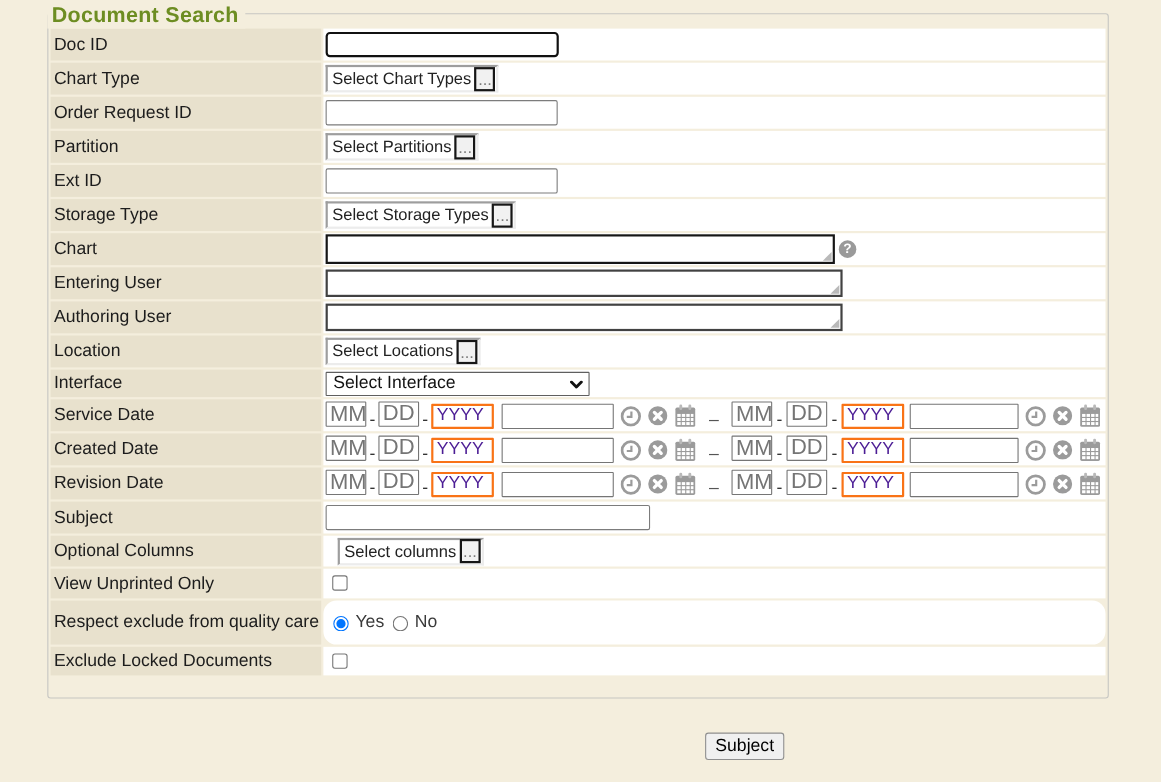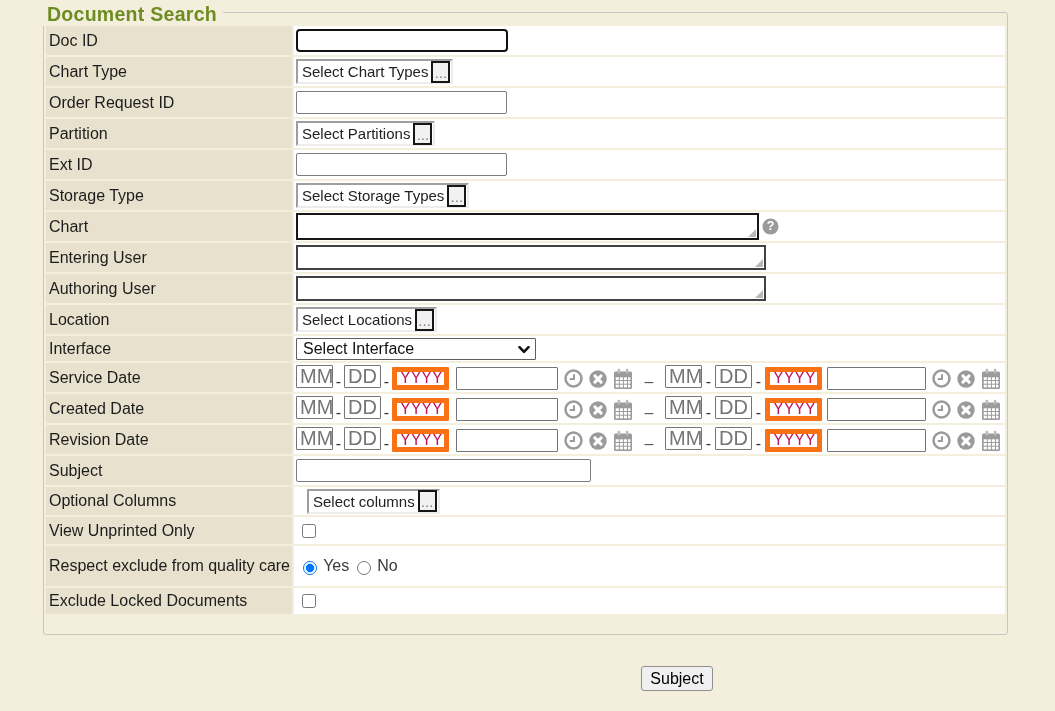--- a/index.html
+++ b/index.html
@@ -15,21 +15,21 @@
 .thin{width:211px;height:23px;box-sizing:border-box;border:1px solid #7c7c7c;border-radius:2px;background:#fff;padding:0 4px;font-size:16px;outline:none;}
 .combo{display:inline-flex;align-items:center;height:25px;box-sizing:border-box;background:#fff;border-top:2px solid #9e9e9e;border-left:2px solid #9e9e9e;border-bottom:2px solid #ececec;border-right:2px solid #ececec;padding:0 1px 0 4px;vertical-align:middle;color:#222;font-size:15px;}
 .dots{display:inline-block;width:19px;height:22px;box-sizing:border-box;border:2px solid #161616;background:#f1f1f1;color:#7c7c7c;font-size:15px;line-height:19px;text-align:center;margin-left:3px;flex:none;}
 .ta{display:inline-block;height:25px;background:#fff;border:2px solid #424242;position:relative;box-sizing:border-box;vertical-align:middle;}
 .ta.dark{border-color:#161616;height:27px;}
 .ta::after{content:"";position:absolute;right:1px;bottom:1px;width:0;height:0;border-style:solid;border-width:0 0 8px 8px;border-color:transparent transparent #b9b9b9 transparent;}
 .selwrap{position:relative;display:inline-block;vertical-align:middle;}
 .sel{width:240px;height:22px;font-size:16px;border:1px solid #5f5f5f;border-radius:1px;background:#fff;padding:0 0 0 6px;color:#111;appearance:none;-webkit-appearance:none;}
 .selarr{position:absolute;right:6px;top:8px;pointer-events:none;}
 .d2{width:37px;height:23px;box-sizing:border-box;border:1px solid #757575;border-radius:1px;padding:0 0 0 3px;font-size:20px;color:#757575;background:#fff;margin:0;}
-.d4{width:57px;height:23px;box-sizing:border-box;border:5px solid #f97316;border-radius:1px;padding:0 0 0 3px;font-size:16px;color:#be185d;background:#fff;margin:0;}
+.d4{width:57px;height:23px;box-sizing:border-box;border:2px solid #f97316;border-radius:1px;padding:0 0 0 3px;font-size:16px;color:#4c1d95;background:#fff;margin:0;}
 .dtm{width:102px;height:23px;box-sizing:border-box;border:1px solid #757575;border-radius:1px;padding:0 3px;font-size:16px;background:#fff;margin:0 0 0 7px;}
 .dtm.b{width:99px;margin-left:5px;}
 .hy{color:#333;display:inline-block;width:11px;text-align:center;position:relative;top:4px;}
 .hy.b{width:13px;}
 .nd{color:#555;display:inline-block;width:32px;text-align:center;position:relative;top:4px;}
 .ic{vertical-align:middle;margin-left:6px;}
 .cb{width:14px;height:14px;margin:0 0 0 6px;position:relative;top:2px;}
 .rd{width:14px;height:14px;margin:0 2px 0 7px;vertical-align:-3px;position:relative;top:1px;}
 .yn{color:#3a3a3a;}
 .searchbtn{position:absolute;left:641px;top:666px;width:72px;height:25px;border:1px solid #8f8f8f;border-radius:3px;background:#f0f0f0;font-size:16px;color:#000;padding:0;}
@@ -254,21 +254,21 @@
 <tr>
           <td class="l" style="height:28px;">Optional Columns</td>
           <td class="f" style="height:28px;padding-left:13px;"><span class="combo">Select columns<span class="dots">...</span></span></td>
         </tr>
 <tr>
           <td class="l" style="height:27px;">View Unprinted Only</td>
           <td class="f" style="height:27px;"><input type="checkbox" class="cb" style=""></td>
         </tr>
 <tr>
           <td class="l" style="height:28px;text-align:right;">Respect exclude from quality care</td>
-          <td class="f" style="height:40px;"><input type="radio" class="rd" checked="" style=""><span class="yn"> Yes </span><input type="radio" class="rd" style="margin-left: 3px;"><span class="yn"> No</span></td>
+          <td class="f" style="height:40px;border-radius:12px;"><input type="radio" class="rd" checked="" style=""><span class="yn"> Yes </span><input type="radio" class="rd" style="margin-left: 3px;"><span class="yn"> No</span></td>
         </tr>
 <tr>
           <td class="l" style="height:26px;">Exclude Locked Documents</td>
           <td class="f" style="height:26px;"><input type="checkbox" class="cb" style=""></td>
         </tr>
 </tbody>
     </table>
 </div>
 <button class="searchbtn">Subject</button>
 

